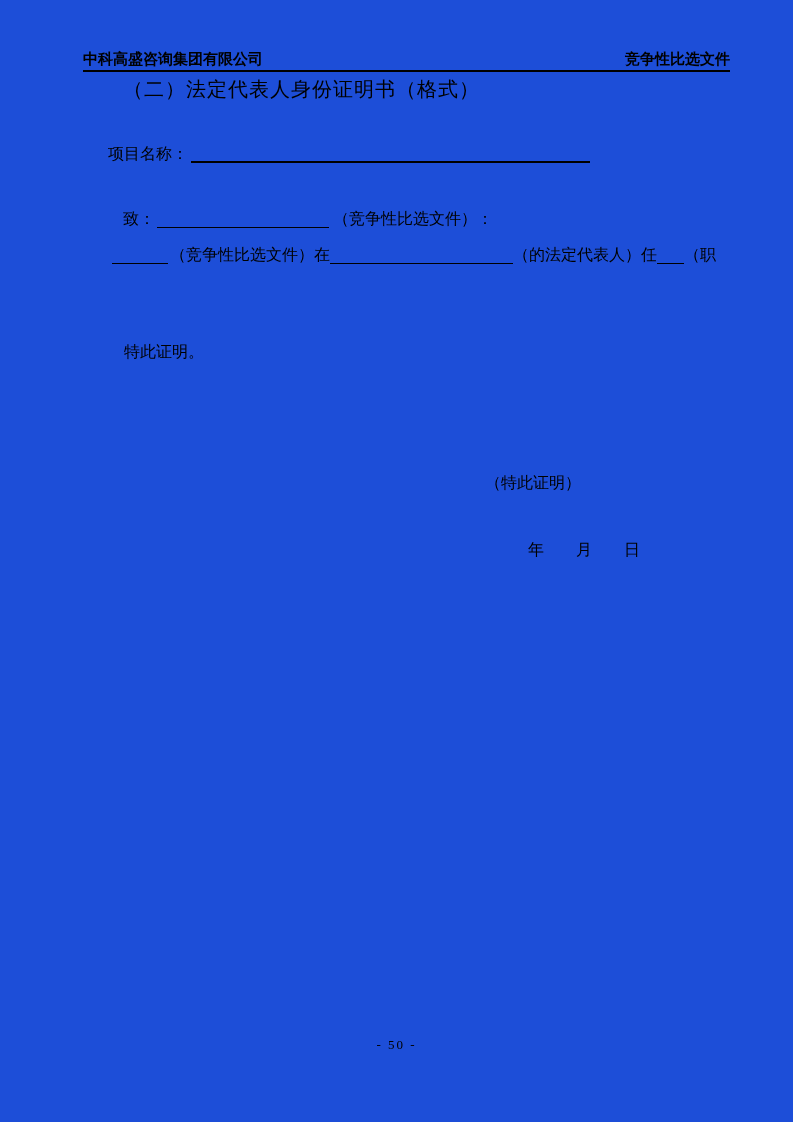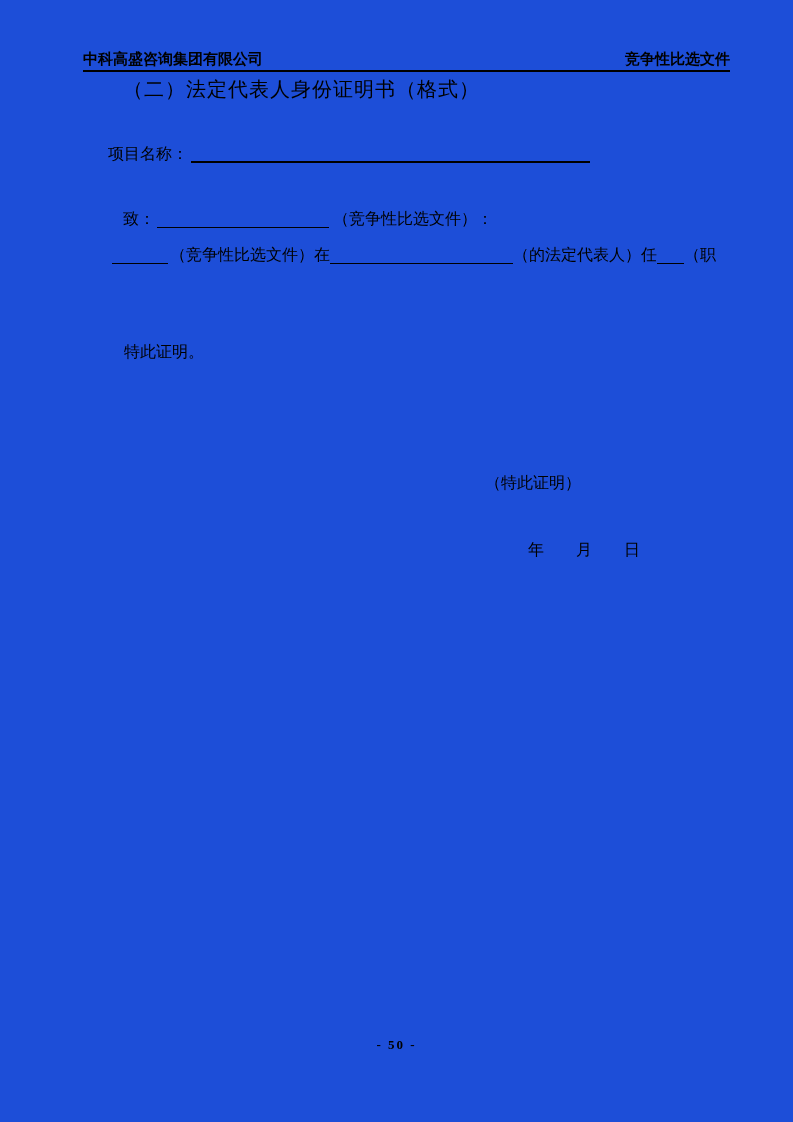--- a/index.html
+++ b/index.html
@@ -42,21 +42,20 @@
   .seal        { left: 485px; top: 474px; }
   .date-line   { left: 482px; top: 541px; margin-left: 46px; }
   .attachment  { left: 123px; top: 605px; }
   .footer {
     position: absolute;
     left: 0; top: 1037px;
     width: 100%;
     text-align: center;
     font-size: 13px;
     letter-spacing: 2px;
-    font-weight: bold;
   }
   
   .blank {
     display: inline-block;
     height: 17px;
     border-bottom: 1.5px solid #000;
     vertical-align: bottom;
   }
   .blank-project  { width: 399px; border-bottom-width: 2.5px; margin-left: 3px; }
   .blank-agency   { width: 172px; margin-left: 2px; margin-right: 4px; }

